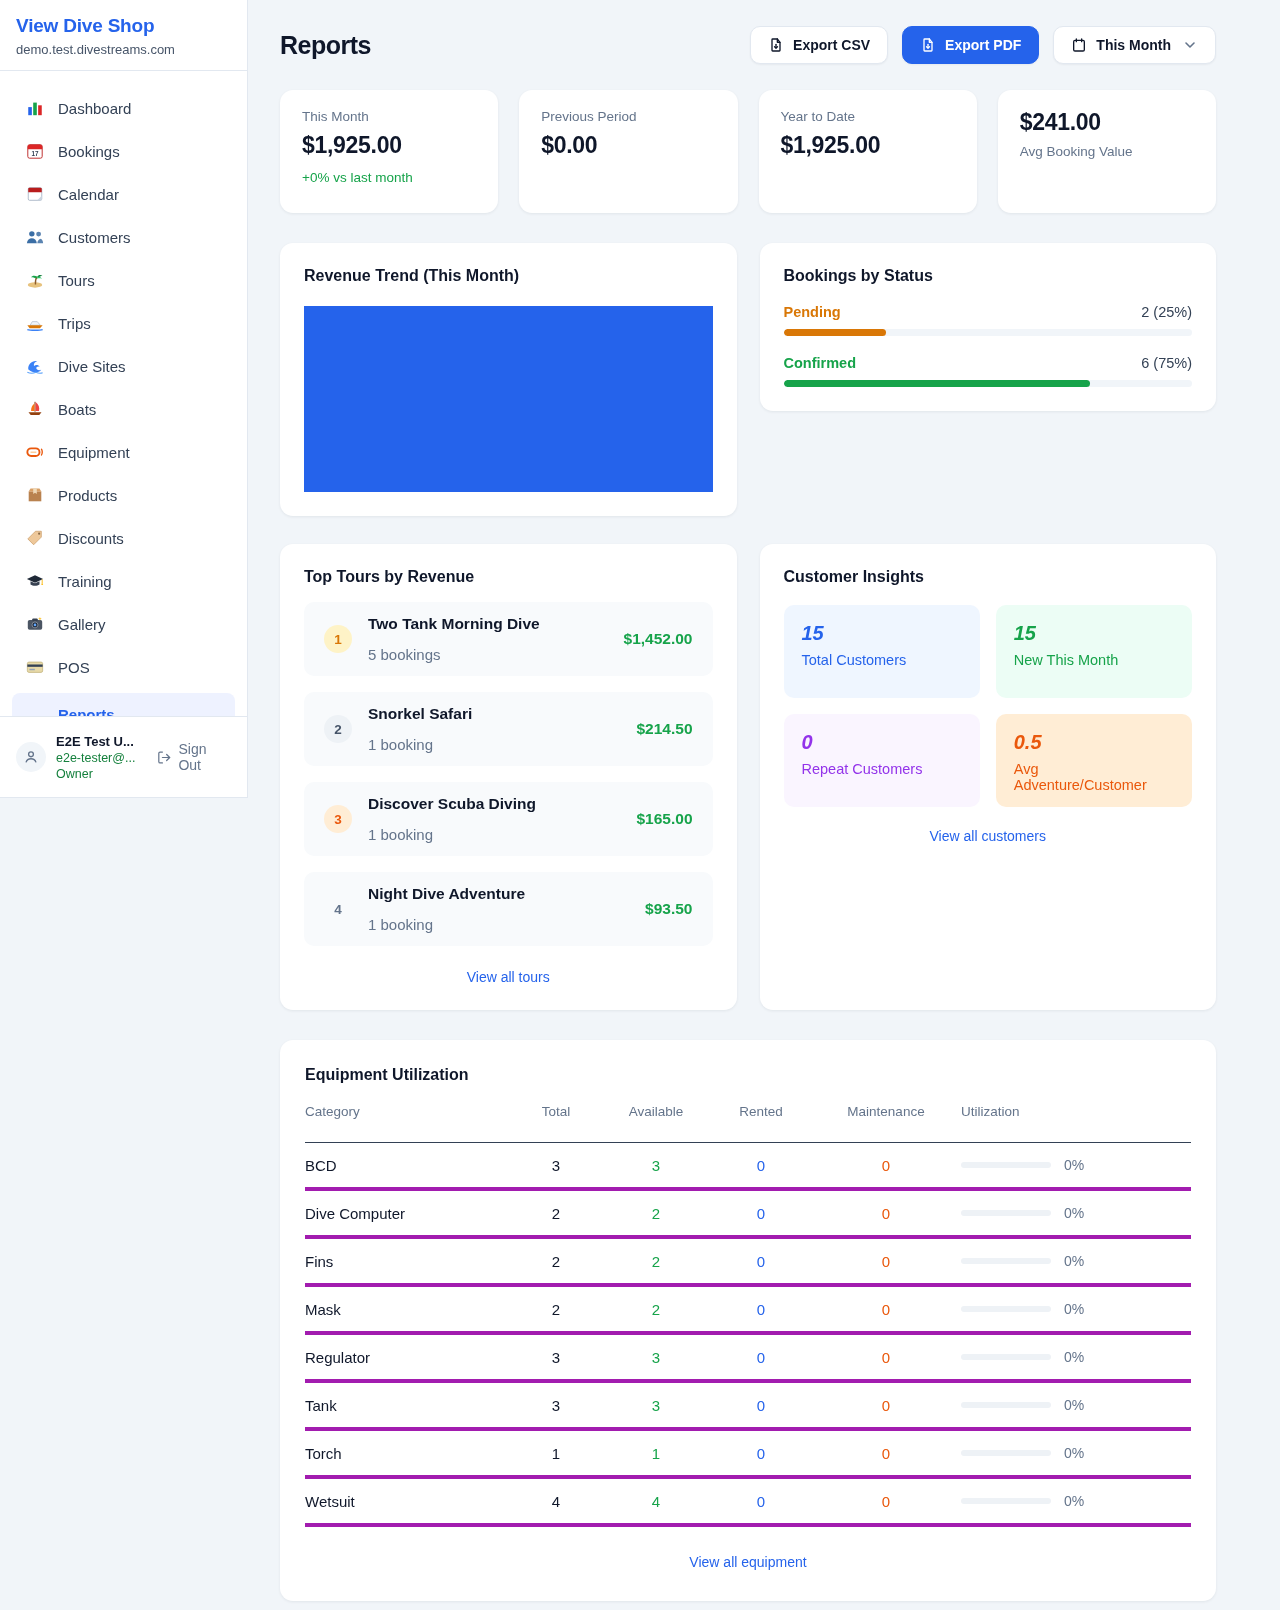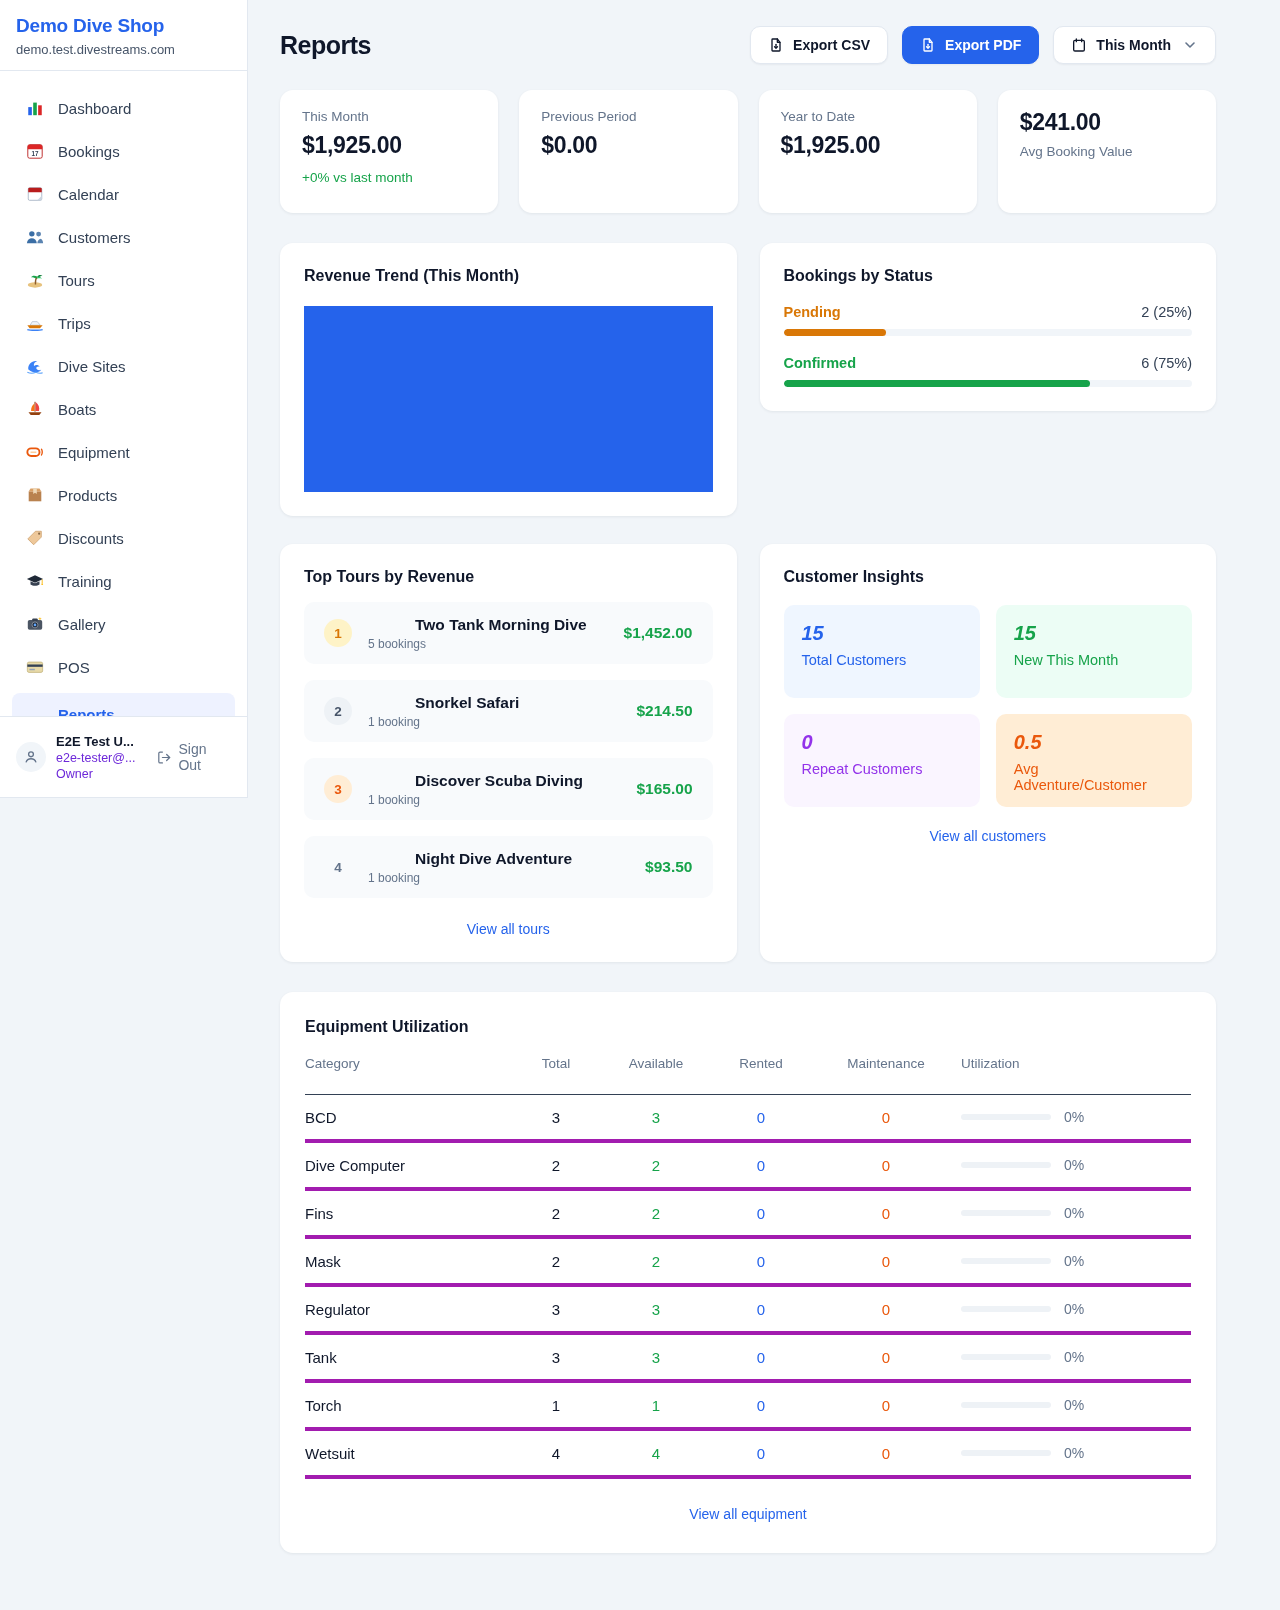--- a/index.html
+++ b/index.html
@@ -30,21 +30,21 @@
   .sb-foot {
     border-top:1px solid #e2e8f0; padding:10px 16px; height:81px;
     display:flex; align-items:center; gap:10px;
   }
   .avatar {
     width:30px; height:30px; border-radius:50%; background:#f1f5f9; flex:0 0 30px;
     display:flex; align-items:center; justify-content:center;
   }
   .u-info { width:94px; overflow:hidden; }
   .u-name { font-size:13px; font-weight:700; color:#0f172a; white-space:nowrap; }
-  .u-email,.u-role { font-size:12.5px; color:#6d28d9; margin-top:2px; white-space:nowrap; }
+  .u-email,.u-role { font-size:12.5px; color:#15803d; margin-top:2px; white-space:nowrap; }
   .signout { margin-left:auto; display:flex; align-items:center; gap:7px;
     color:#64748b; font-size:14px; cursor:pointer; }
   
   .main { position:absolute; left:248px; top:0; width:1032px; padding:26px 64px 0 32px; }
   .page-head { display:flex; align-items:center; justify-content:space-between; }
   .page-title { font-size:25px; font-weight:800; letter-spacing:-.5px; }
   .head-actions { display:flex; gap:14px; }
   .btn {
     display:inline-flex; align-items:center; gap:9px; height:38px; padding:0 17px;
     border-radius:10px; font-size:14px; font-weight:600; cursor:pointer;
@@ -87,22 +87,22 @@
     padding:13px 20px; margin-top:16px; min-height:62px;
   }
   .rank {
     width:28px; height:28px; border-radius:50%; flex:0 0 28px;
     display:flex; align-items:center; justify-content:center; font-size:13.5px; font-weight:600;
   }
   .rank.r1 { background:#fef3c7; color:#d97706; }
   .rank.r2 { background:#eef2f6; color:#475569; }
   .rank.r3 { background:#ffedd5; color:#ea580c; }
   .rank.r4 { background:transparent; color:#64748b; }
-  .tour-name { font-size:15.5px; font-weight:600;margin-left:47px; }
-  .tour-sub { font-size:12px; color:#64748b; margin-top:3px; }
+  .tour-name { font-size:15.5px; font-weight:600; }
+  .tour-sub { font-size:15px; color:#64748b; margin-top:13px; }
   .tour-amt { margin-left:auto; font-size:15.5px; font-weight:700; color:#16a34a; }
   .link-row { text-align:center; margin-top:22px; }
   .link { color:#2563eb; font-size:14px; text-decoration:none; cursor:pointer; }
   .insight-grid { margin-top:19px; display:grid; grid-template-columns:1fr 1fr; gap:16px; }
   .insight { border-radius:10px; padding:17px 18px; height:93px; }
   .insight .num { font-size:20px; font-weight:800;font-style:italic; }
   .insight .lbl { font-size:14.5px; margin-top:7px; }
   .insight.blue { background:#eff6ff; color:#2563eb; }
   .insight.green { background:#ecfdf5; color:#16a34a; }
   .insight.purple { background:#faf5ff; color:#9333ea; }
@@ -124,21 +124,21 @@
   .util { display:flex; align-items:center; }
   .util-track { width:90px; height:6px; background:#eef2f6; border-radius:3px; overflow:hidden; }
   .util-fill { height:100%; background:#94a3b8; border-radius:3px; }
   .util-pct { font-size:14px; color:#64748b; margin-left:13px; }
 </style>
 </head>
 <body>
 
 <aside class="sidebar">
   <div class="sb-head">
-    <div class="sb-title">Demo Dive Shop</div>
+    <div class="sb-title">View Dive Shop</div>
     <div class="sb-sub">demo.test.divestreams.com</div>
   </div>
   <nav class="sb-nav">
 
     <div class="nav-item">
       <span class="nav-icon">
           <svg viewBox="0 0 20 20">
             <rect x="2.5" y="9" width="4" height="9" fill="#2563eb"></rect>
             <rect x="8" y="4" width="4" height="14" fill="#16a34a"></rect>
             <rect x="13.5" y="7" width="4" height="11" fill="#dc2626"></rect>

